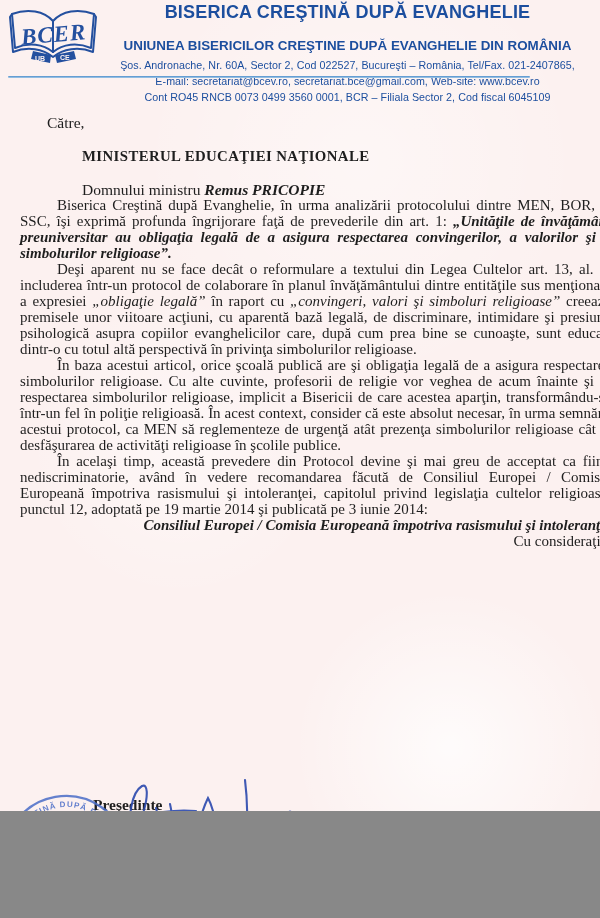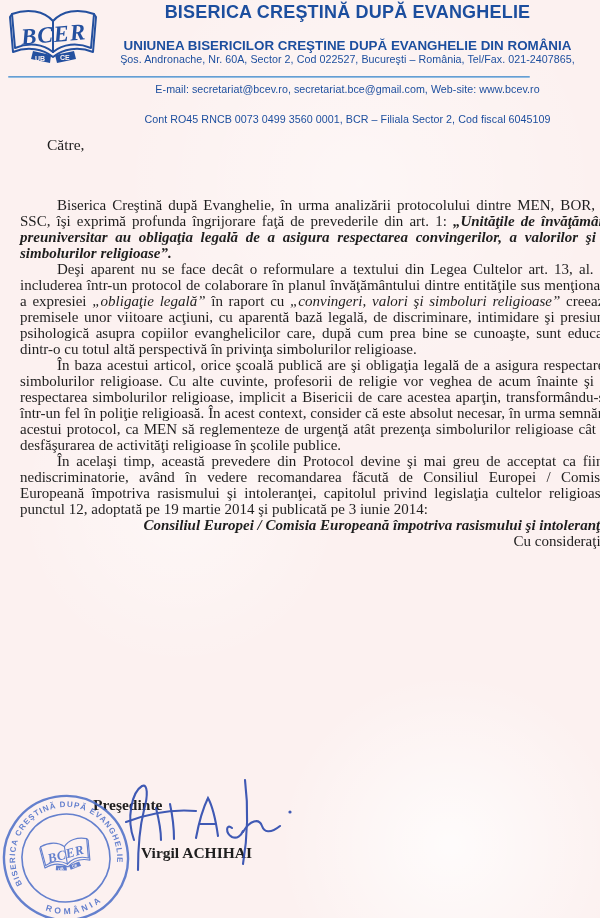--- a/index.html
+++ b/index.html
@@ -1,37 +1,37 @@
 <!DOCTYPE html>
 <html><head>
 <meta charset="utf-8">
 <style>
   html,body{margin:0;padding:0;background:#888;}
   .page{
-    position:relative;width:600px;height:918px;overflow:hidden;
+    position:relative;width:600px;height:811px;overflow:hidden;
     background:
       radial-gradient(circle at 75% 92%, rgba(255,255,255,.75), transparent 18%),
       radial-gradient(circle at 30% 55%, rgba(255,255,255,.45), transparent 25%),
       radial-gradient(circle at 60% 20%, rgba(255,255,255,.4), transparent 30%),
       #fcf1f0;
     font-family:"Liberation Serif",serif;color:#1e1e1e;
   }
   
   .head-text{position:absolute;left:95px;top:2px;width:505px;text-align:center;
     font-family:"Liberation Sans",sans-serif;color:#1c4e9e;}
   .org{font-size:18px;font-weight:bold;letter-spacing:.2px;white-space:nowrap;}
   .union{font-size:13.4px;font-weight:bold;margin-top:15px;white-space:nowrap;}
-  .addr{font-size:10.7px;margin-top:18px;letter-spacing:.05px;white-space:nowrap;}
-  .addr.first{margin-top:0;}
+  .addr{font-size:10.7px;margin-top:4px;letter-spacing:.05px;white-space:nowrap;}
+  .addr.first{margin-top:6px;}
   .logo-svg{position:absolute;left:5px;top:6px;}
   .rule{position:absolute;left:8px;top:76px;width:522px;height:2px;
     background:linear-gradient(#4f8ecb,#a8cdea);border-radius:1px;}
   
   .ref{position:absolute;left:385px;top:94px;font-size:15.5px;}
-  .salutation{position:absolute;left:47px;top:136px;font-size:15.5px;}
+  .salutation{position:absolute;left:47px;top:114px;font-size:15.5px;}
   .ministry{position:absolute;left:82px;top:148px;font-size:14.8px;font-weight:bold;letter-spacing:.4px;}
   .minister{position:absolute;left:82px;top:181px;font-size:15.5px;}
   
   .letter-body{position:absolute;left:20px;top:197px;width:591px;
     font-size:15px;line-height:16px;text-align:justify;}
   .letter-body p{margin:0;text-indent:37px;}
   .letter-body p.nj{text-align:right;}
   .i{font-style:italic;}
   .bi{font-weight:bold;font-style:italic;}
   
@@ -68,20 +68,24 @@
     <div class="org">BISERICA CREŞTINĂ DUPĂ EVANGHELIE</div>
     <div class="union">UNIUNEA BISERICILOR CREŞTINE DUPĂ EVANGHELIE DIN ROMÂNIA</div>
     <div class="addr first">Şos. Andronache, Nr. 60A, Sector 2, Cod 022527, Bucureşti – România, Tel/Fax. 021-2407865,</div>
     <div class="addr">E-mail: secretariat@bcev.ro, secretariat.bce@gmail.com, Web-site: www.bcev.ro</div>
     <div class="addr">Cont RO45 RNCB 0073 0499 3560 0001, BCR – Filiala Sector 2, Cod fiscal 6045109</div>
   </header>
   <div class="rule"></div>
 
 
   <div class="salutation">Către,</div>
+  <div class="ministry">MINISTERUL EDUCAŢIEI NAŢIONALE</div>
+  <div class="minister">
+    <span>Domnului ministru </span><span class="bi">Remus PRICOPIE</span>
+  </div>
 
   <div class="letter-body">
     <p><span>Biserica Creştină după Evanghelie, în urma analizării protocolului dintre MEN, BOR, şi SSC, îşi exprimă profunda îngrijorare faţă de prevederile din art. 1: </span><span class="bi">„Unităţile de învăţământ preuniversitar au obligaţia legală de a asigura respectarea convingerilor, a valorilor şi a simbolurilor religioase”.</span></p>
     <p><span>Deşi aparent nu se face decât o reformulare a textului din Legea Cultelor art. 13, al. 2, includerea într-un protocol de colaborare în planul învăţământului dintre entităţile sus menţionate a expresiei </span><span class="i">„obligaţie legală”</span><span> în raport cu </span><span class="i">„convingeri, valori şi simboluri religioase”</span><span> creează premisele unor viitoare acţiuni, cu aparentă bază legală, de discriminare, intimidare şi presiune psihologică asupra copiilor evanghelicilor care, după cum prea bine se cunoaşte, sunt educaţi dintr-o cu totul altă perspectivă în privinţa simbolurilor religioase.</span></p>
     <p>În baza acestui articol, orice şcoală publică are şi obligaţia legală de a asigura respectarea simbolurilor religioase. Cu alte cuvinte, profesorii de religie vor veghea de acum înainte şi la respectarea simbolurilor religioase, implicit a Bisericii de care acestea aparţin, transformându-se într-un fel în poliţie religioasă. În acest context, consider că este absolut necesar, în urma semnării acestui protocol, ca MEN să reglementeze de urgenţă atât prezenţa simbolurilor religioase cât şi desfăşurarea de activităţi religioase în şcolile publice.</p>
     <p>În acelaşi timp, această prevedere din Protocol devine şi mai greu de acceptat ca fiind nediscriminatorie, având în vedere recomandarea făcută de Consiliul Europei / Comisia Europeană împotriva rasismului şi intoleranţei, capitolul privind legislaţia cultelor religioase, punctul 12, adoptată pe 19 martie 2014 şi publicată pe 3 iunie 2014:</p>
     <p class="bi nj">Consiliul Europei / Comisia Europeană împotriva rasismului şi intoleranţei</p>
     <p class="nj">Cu consideraţie,</p>
   </div>
 

